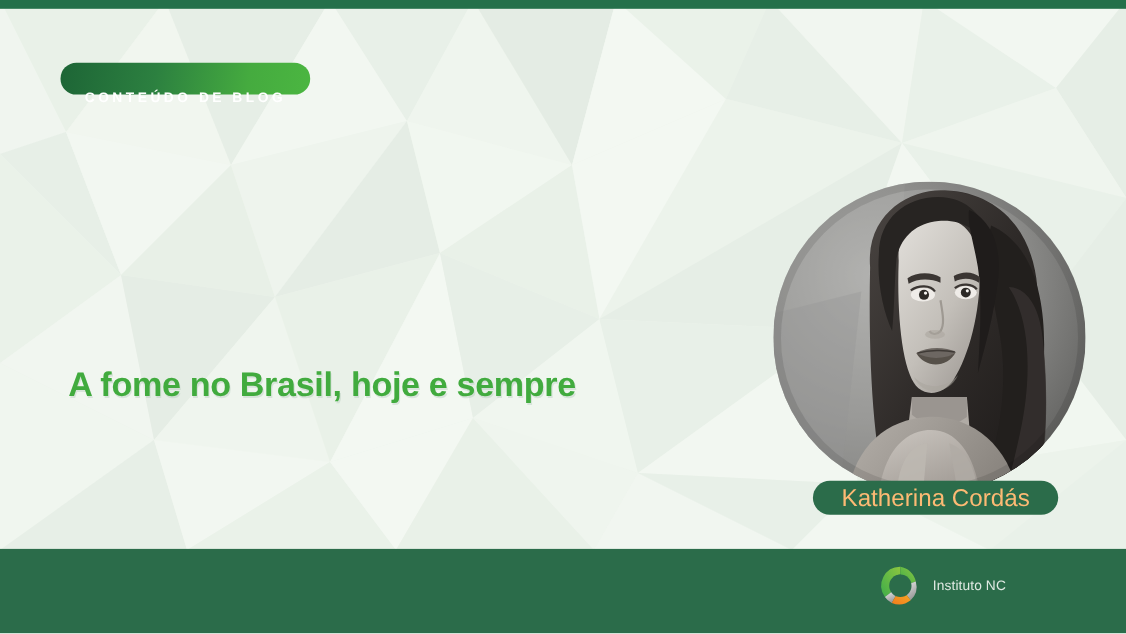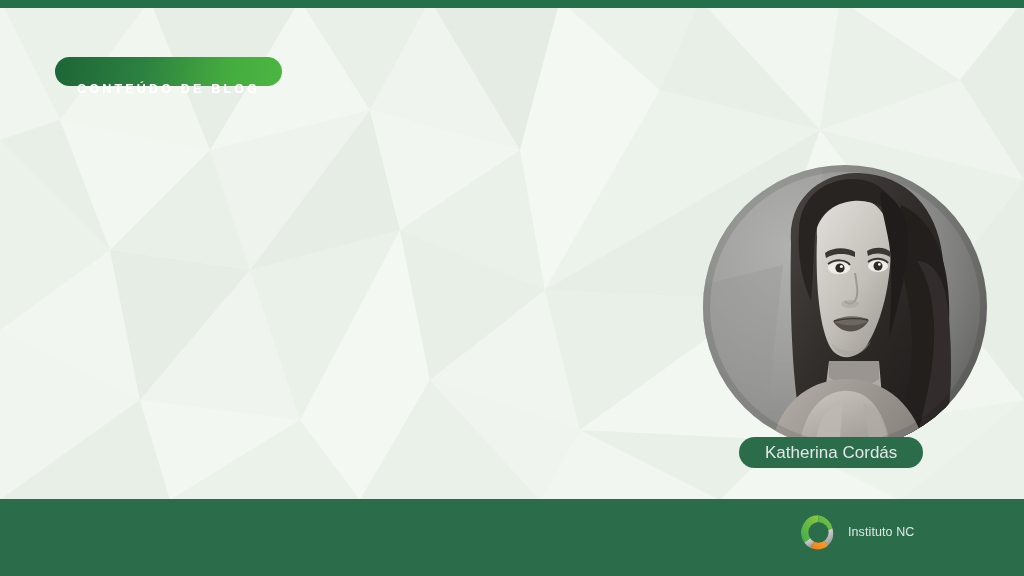--- a/index.html
+++ b/index.html
@@ -70,21 +70,21 @@
 
   
   #name-badge {
     position:absolute; left:739px; top:437px;
     height:31px; padding:0 26px;
     border-radius:16px;
     display:flex; align-items:center; justify-content:center;
     background:#2b6c4a;
   }
   #name-badge .name-label {
-    color:#e5e5e5; font-size:17px; font-weight:normal;
+    color:#fdba74; font-size:22px; font-weight:normal;
     line-height:1; white-space:nowrap;
   }
 
   
   #footer-logo {
     position:absolute; left:799px; top:513px;
     display:flex; align-items:center; gap:10px;
   }
   #logo-mark { width:39px; height:39px; flex:none; }
   #logo-text { display:flex; flex-direction:column; justify-content:center; }
@@ -164,20 +164,21 @@
     </g>
   </svg>
 
   <div id="top-bar"></div>
 
   <div id="category-pill">
     <span class="pill-label">CONTEÚDO DE BLOG</span>
   </div>
 
 
+  <h2 id="subtitle">A fome no Brasil, hoje e sempre</h2>
 
   <div id="portrait">
     <svg viewBox="0 0 284 284">
       <defs>
         <radialGradient id="bgGrad" cx="32%" cy="30%" r="85%">
           <stop offset="0%" stop-color="#b9b9b7"></stop>
           <stop offset="55%" stop-color="#8d8d8b"></stop>
           <stop offset="100%" stop-color="#5c5c5a"></stop>
         </radialGradient>
         <linearGradient id="hairGrad" x1="0" y1="0" x2="1" y2="1">

